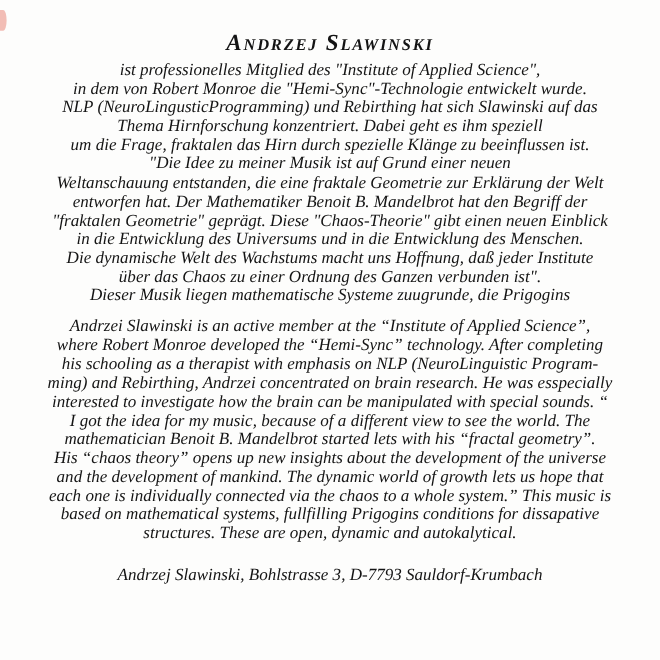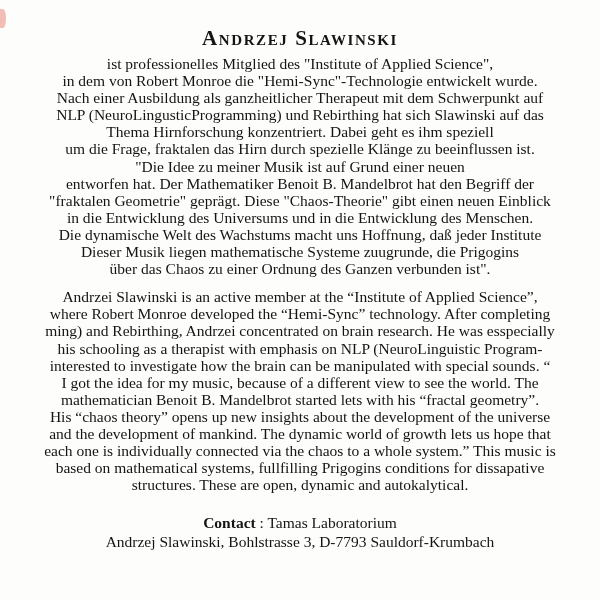--- a/index.html
+++ b/index.html
@@ -12,20 +12,21 @@
   }
   .page {
     position: relative;
     box-sizing: border-box;
     width: 600px;
     height: 600px;
     padding-top: 26px;
     text-align: center;
     color: #141414;
     font-family: "Liberation Serif", "DejaVu Serif", serif;
+    font-style: italic;
   }
   .scan-artifact {
     position: absolute;
     left: 0;
     top: 9px;
     width: 6px;
     height: 19px;
     background: #f0b1a8;
     border-radius: 0 60% 60% 0;
     opacity: 0.85;
@@ -57,46 +58,45 @@
 
 <div class="page">
 
   <div class="scan-artifact"></div>
 
   <h1 class="title">Andrzej Slawinski</h1>
 
   <div class="block german">
     <div class="line">ist professionelles Mitglied des "Institute of Applied Science",</div>
     <div class="line">in dem von Robert Monroe die "Hemi-Sync"-Technologie entwickelt wurde.</div>
-    <div class="line">Nach einer Ausbildung als ganzheitlicher Therapeut mit dem Schwerpunkt auf</div>
     <div class="line">NLP (NeuroLingusticProgramming) und Rebirthing hat sich Slawinski auf das</div>
     <div class="line">Thema Hirnforschung konzentriert.  Dabei geht es ihm speziell</div>
     <div class="line">um die Frage, fraktalen das Hirn durch spezielle Klänge zu beeinflussen ist.</div>
     <div class="line">"Die Idee zu meiner Musik  ist auf Grund einer neuen</div>
+    <div class="line">Weltanschauung entstanden, die eine fraktale Geometrie zur Erklärung der Welt</div>
     <div class="line">entworfen hat. Der Mathematiker Benoit B. Mandelbrot hat den Begriff der</div>
     <div class="line">"fraktalen Geometrie" geprägt. Diese "Chaos-Theorie" gibt einen neuen Einblick</div>
     <div class="line">in die Entwicklung des Universums und in die Entwicklung des Menschen.</div>
     <div class="line">Die dynamische Welt des Wachstums macht uns Hoffnung, daß jeder Institute</div>
+    <div class="line">über das Chaos  zu einer Ordnung des Ganzen verbunden ist".</div>
     <div class="line">Dieser Musik liegen mathematische Systeme zuugrunde, die Prigogins</div>
-    <div class="line">über das Chaos  zu einer Ordnung des Ganzen verbunden ist".</div>
   </div>
 
   <div class="block english">
     <div class="line">Andrzei Slawinski is an active member at the “Institute of Applied Science”,</div>
     <div class="line">where Robert Monroe developed the “Hemi-Sync” technology. After completing</div>
+    <div class="line">his schooling as a therapist with emphasis on NLP (NeuroLinguistic Program-</div>
     <div class="line">ming) and Rebirthing,  Andrzei concentrated on brain research. He was esspecially</div>
-    <div class="line">his schooling as a therapist with emphasis on NLP (NeuroLinguistic Program-</div>
     <div class="line">interested to investigate how the brain can be manipulated with special sounds. “</div>
     <div class="line">I got the idea for my music, because of a different view to see the world. The</div>
     <div class="line">mathematician Benoit B. Mandelbrot started lets with his “fractal geometry”.</div>
     <div class="line">His “chaos theory” opens up new insights about the development of the universe</div>
     <div class="line">and the development of mankind. The dynamic world of growth lets us hope that</div>
     <div class="line">each one is individually connected via the chaos to a whole system.” This music is</div>
     <div class="line">based on mathematical systems, fullfilling Prigogins conditions for dissapative</div>
     <div class="line">structures. These are open, dynamic and autokalytical.</div>
   </div>
 
   <div class="contact">
-    <div class="line"><span class="bold">Contact</span> <span>: Tamas Laboratorium</span></div>
     <div class="line">Andrzej Slawinski, Bohlstrasse 3, D-7793 Sauldorf-Krumbach</div>
   </div>
 
 </div>
 
 </body></html>

